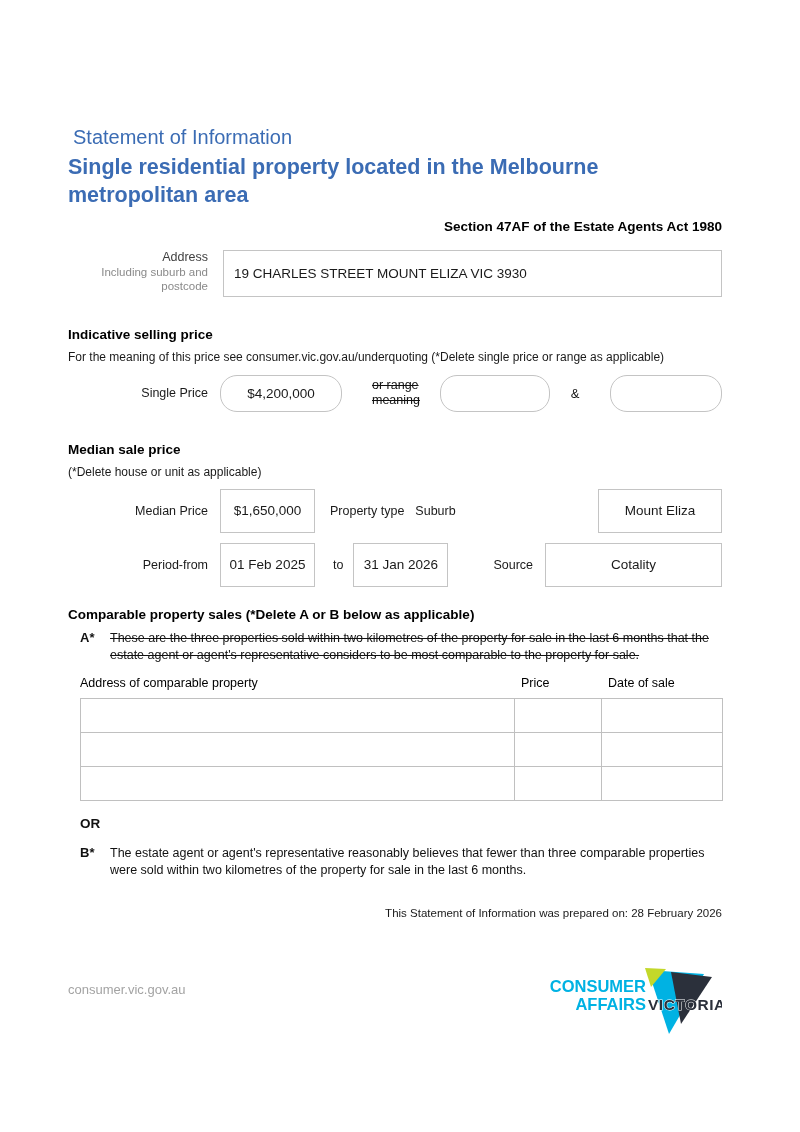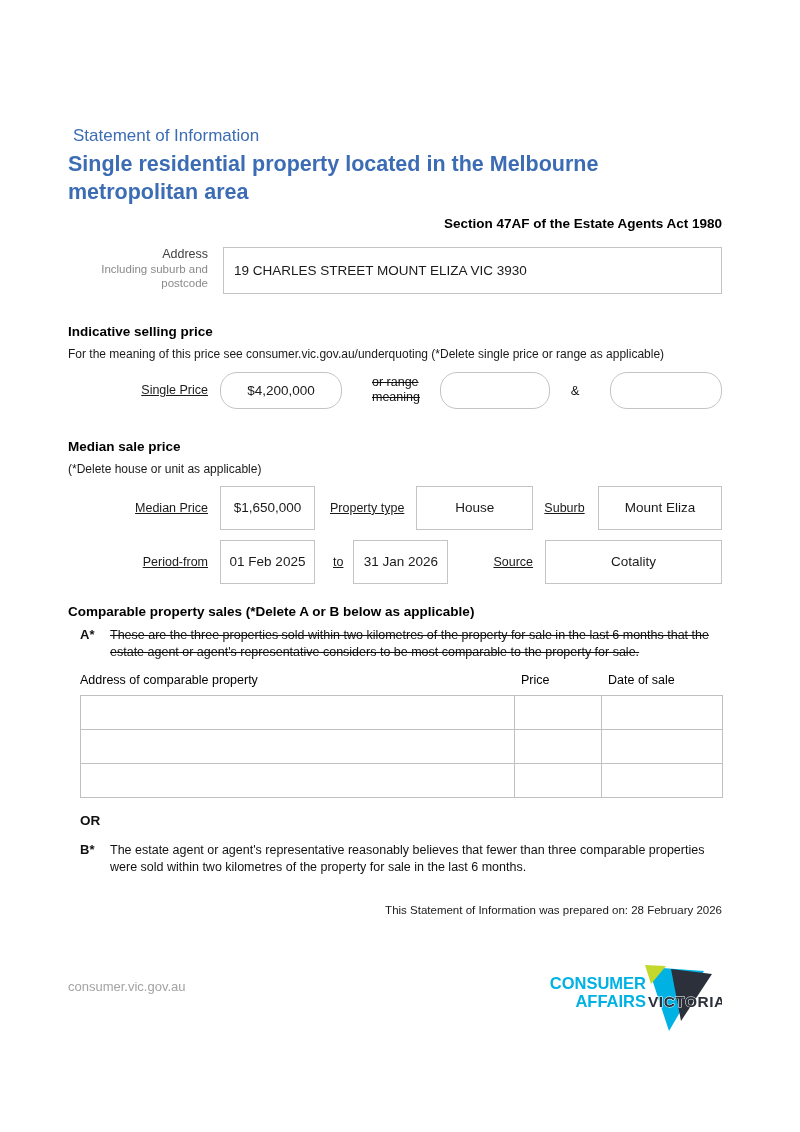--- a/index.html
+++ b/index.html
@@ -6,21 +6,21 @@
   html,body { background:#fff; }
   body {
     width: 800px; height: 1132px; position: relative;
     font-family: "Liberation Sans", "DejaVu Sans", sans-serif;
     color: #111;
   }
   .page { position:absolute; inset:0; background:#fff; overflow:hidden; }
   .content { position:absolute; left:68px; top:0; width:654px; }
 
   
-  .eyebrow { margin-top:126px; padding-left:5px; font-size:17px; color:#3b6cb4; }
+  .eyebrow { margin-top:126px; padding-left:5px; font-size:20px; color:#3b6cb4; }
   .doc-title { margin-top:5px; font-size:21.5px; font-weight:bold; color:#3b6cb4; line-height:1.3; }
   .section-ref { margin-top:9px; text-align:right; font-size:13.5px; font-weight:bold; color:#000; }
 
   
   .h2 { font-size:13.5px; font-weight:bold; color:#000; }
   .note { font-size:12px; color:#1a1a1a; }
 
   
   .label-col { width:140px; text-align:right; flex:0 0 auto; }
   .field-box {
@@ -28,21 +28,21 @@
     display:flex; align-items:center; font-size:13.5px; color:#1a1a1a;
   }
   .field-box.center { justify-content:center; }
 
   .address-row { margin-top:16px; display:flex; align-items:flex-start; }
   .label-main { font-size:12.5px; color:#3f3f3f; }
   .label-sub  { font-size:11.5px; color:#8a8a8a; line-height:1.25; margin-top:1px; }
   .address-box { margin-left:15px; flex:1; height:47px; padding-left:10px; }
 
   .price-row { margin-top:11px; display:flex; align-items:center; }
-  .inline-label { font-size:12.5px; color:#1a1a1a;text-decoration:underline; }
+  .inline-label { font-size:12.5px; color:#1a1a1a; }
   .strike { text-decoration: line-through; }
   .box-h { height:37px;border-radius:17px; }
   .box-h36 { height:44px; }
 
   .or-range { margin-left:30px; width:60px; font-size:12.5px; line-height:1.25; }
   .amp { margin-left:14px; width:22px; text-align:center; font-size:13px; }
 
   .median-row { display:flex; align-items:center; }
 
   
@@ -100,21 +100,20 @@
       <div class="amp">&amp;</div>
       <div class="field-box center box-h" style="margin-left:auto; width:112px;"></div>
     </div>
 
     <div class="h2 mt30">Median sale price</div>
     <div class="note mt8">(*Delete house or unit as applicable)</div>
     <div class="median-row mt10">
       <div class="label-col inline-label">Median Price</div>
       <div class="field-box center box-h36" style="margin-left:12px; width:95px;">$1,650,000</div>
       <div class="inline-label" style="margin-left:15px;">Property type</div>
-      <div class="field-box center box-h36" style="margin-left:12px; width:117px;">House</div>
       <div class="inline-label" style="margin-left:11px;">Suburb</div>
       <div class="field-box center box-h36" style="margin-left:auto; width:124px;">Mount Eliza</div>
     </div>
     <div class="median-row mt10">
       <div class="label-col inline-label">Period-from</div>
       <div class="field-box center box-h36" style="margin-left:12px; width:95px;">01 Feb 2025</div>
       <div class="inline-label" style="margin-left:18px;">to</div>
       <div class="field-box center box-h36" style="margin-left:10px; width:95px;">31 Jan 2026</div>
       <div class="inline-label" style="margin-left:45px;">Source</div>
       <div class="field-box center box-h36" style="margin-left:auto; width:177px;">Cotality</div>

